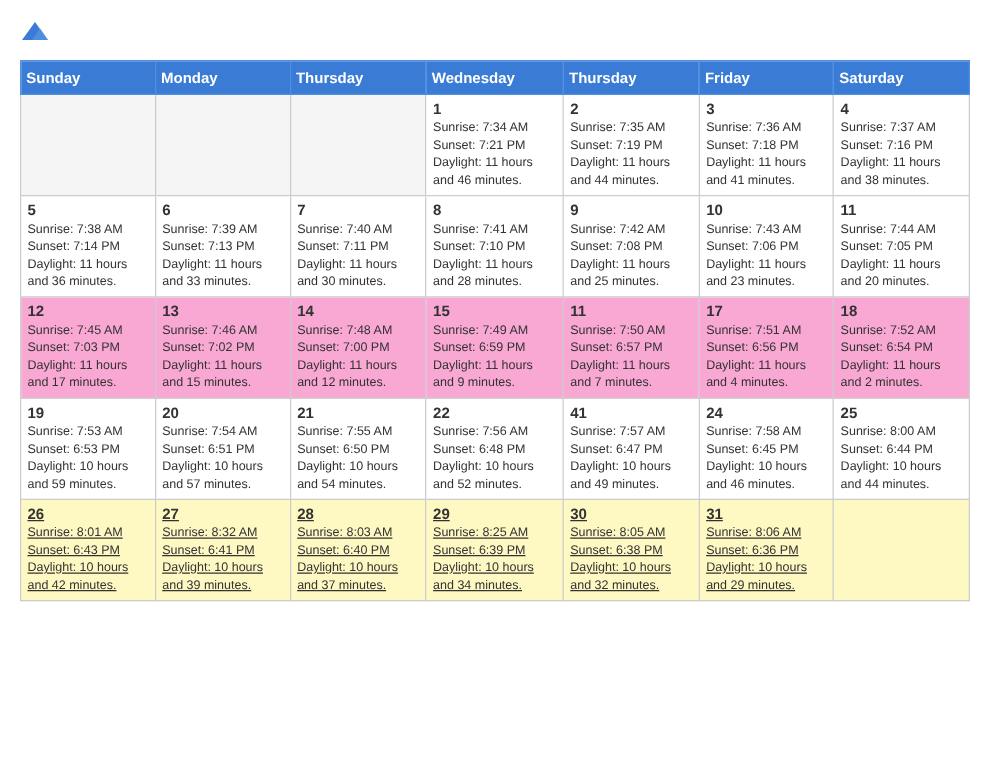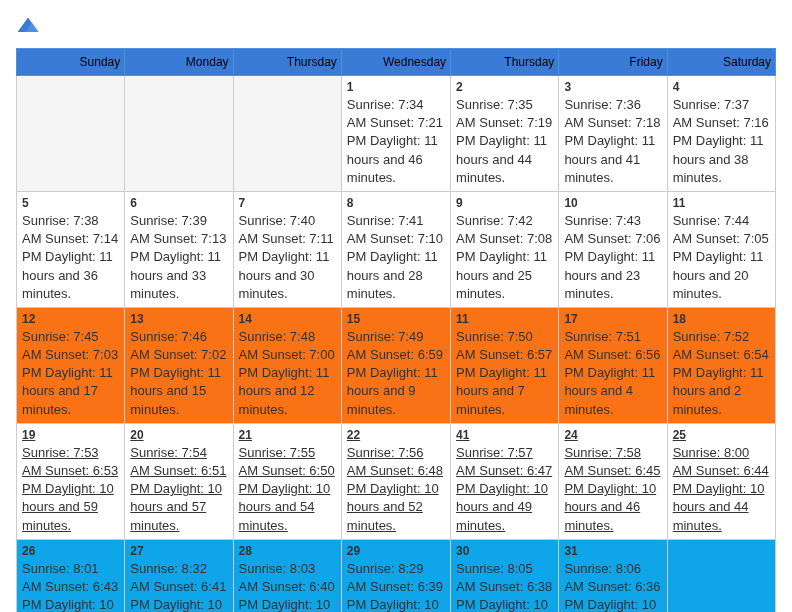--- a/index.html
+++ b/index.html
@@ -52,25 +52,25 @@
       font-size: 14px;
       color: #555;
     }
     .calendar {
       width: 100%;
       border-collapse: collapse;
       border: 1px solid #ccc;
     }
     .calendar th {
       background-color: #3a7bd5;
-      color: #000000;
+      color: #ffffff;
       font-size: 12px;
-      font-weight: normal;
+      font-weight: bold;
       padding: 6px 4px;
-      text-align: right;
+      text-align: left;
       border: 1px solid #5090e0;
     }
     .calendar td {
       vertical-align: top;
       padding: 4px 5px;
       font-size: 10px;
       color: #333;
       border: 1px solid #ccc;
       width: 113px;
       min-height: 80px;
@@ -78,31 +78,31 @@
     }
     .calendar td.empty {
       background: #f5f5f5;
     }
     .day-number {
       font-size: 12px;
       font-weight: bold;
       margin-bottom: 2px;
     }
     .cell-text {
-      font-size: 13px;
+      font-size: 10px;
       line-height: 1.4;
       color: #333;
     }
     tr:nth-child(even) td:not(.empty) {
       background: #f9f9f9;
     }
     .calendar tr:nth-child(2) td { background: #fff; }
-    .calendar tr:nth-child(3) td { background: #f97316; }
-    .calendar tr:nth-child(4) td { background: #fff; text-decoration: underline; }
-    .calendar tr:nth-child(5) td { background: #0ea5e9; }
+    .calendar tr:nth-child(3) td { background: #f9a8d4; }
+    .calendar tr:nth-child(4) td { background: #fff; }
+    .calendar tr:nth-child(5) td { background: #fef9c3; text-decoration: underline; }
     .calendar tr:nth-child(6) td { background: #fff; }
     .calendar tr:nth-child(7) td { background: #f5f5f5; }
   </style>
 </head>
 <body>
 
 <div class="header">
   <div class="logo">
     <svg class="logo-icon" viewBox="0 0 30 25" xmlns="http://www.w3.org/2000/svg">
       <polygon points="15,2 28,20 2,20" fill="#3a7bd5"></polygon>
@@ -307,21 +307,21 @@
 Daylight: 10 hours and 39 minutes.</div>
         </td>
         <td>
           <div class="day-number">28</div>
           <div class="cell-text">Sunrise: 8:03 AM
 Sunset: 6:40 PM
 Daylight: 10 hours and 37 minutes.</div>
         </td>
         <td>
           <div class="day-number">29</div>
-          <div class="cell-text">Sunrise: 8:29 AM
+          <div class="cell-text">Sunrise: 8:25 AM
 Sunset: 6:39 PM
 Daylight: 10 hours and 34 minutes.</div>
         </td>
         <td>
           <div class="day-number">30</div>
           <div class="cell-text">Sunrise: 8:05 AM
 Sunset: 6:38 PM
 Daylight: 10 hours and 32 minutes.</div>
         </td>
         <td>

